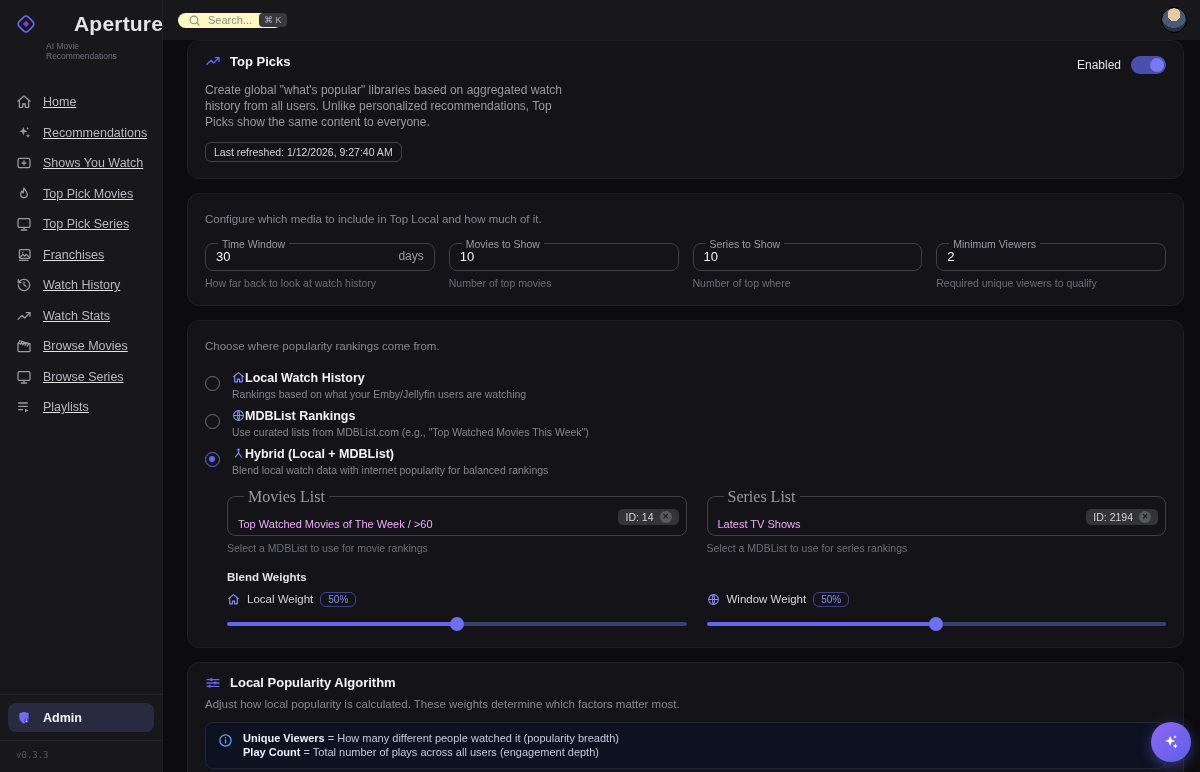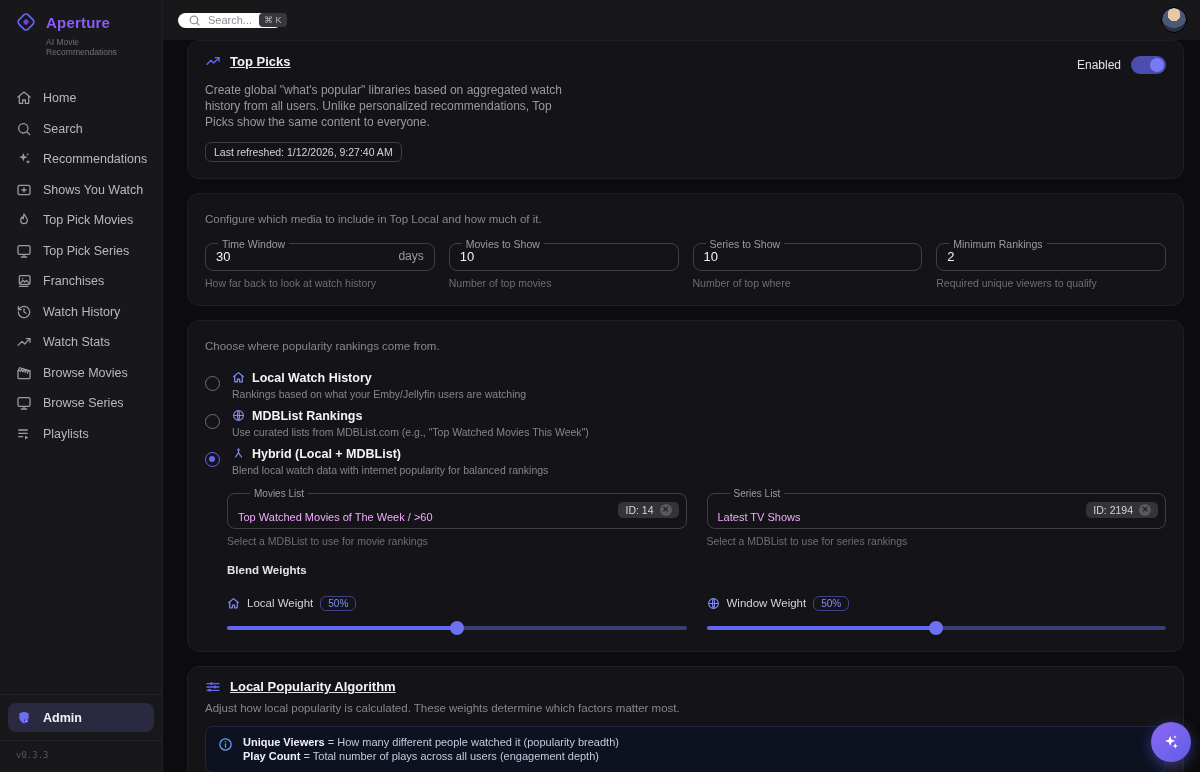--- a/index.html
+++ b/index.html
@@ -9,45 +9,45 @@
     background:#0c0c0e; color:#e4e4e7;
     font-family:"Liberation Sans", sans-serif;
     -webkit-font-smoothing:antialiased;
   }
   .app { display:flex; width:1200px; height:772px; }
 
   
   .sidebar { width:163px; flex-shrink:0; background:#18181b; display:flex; flex-direction:column; border-right:1px solid #1f1f23; }
   .brand { padding:12px 12px 4px 16px; }
   .brand-row { display:flex; align-items:center; gap:10px; }
-  .brand-name { font-size:15px; font-weight:bold; color:#8b5cf6; letter-spacing:.2px; }
+  .brand-name { font-size:21px; font-weight:bold; color:#e5e5e5; letter-spacing:.2px;margin-left:28px; }
   .brand-tagline { font-size:8.5px; color:#6f6f78; margin:5px 0 0 30px; }
-  .nav { margin-top:22px; padding:0 8px; display:flex; flex-direction:column; }
+  .nav { margin-top:22px; padding:0 8px; display:flex; flex-direction:column;text-decoration:underline; }
   .nav-item { display:flex; align-items:center; gap:11px; height:30.5px; padding:0 8px; border-radius:7px; color:#b8b8c0; font-size:12.5px; cursor:pointer; }
   .nav-item .ic { width:16px; height:16px; color:#9a9aa3; flex-shrink:0; display:flex; }
   .sidebar-spacer { flex:1; }
   .sb-divider { height:1px; background:#242428; margin:0; }
   .admin-wrap { padding:8px; }
   .admin-item { display:flex; align-items:center; gap:11px; height:29px; padding:0 8px; border-radius:8px; background:#292940; color:#f4f4f5; font-size:12.5px; font-weight:bold; cursor:pointer; }
   .version { padding:9px 16px 12px; font-size:9px; color:#55555c; font-family:"DejaVu Sans Mono", monospace; }
 
   
   .main { flex:1; min-width:0; display:flex; flex-direction:column; position:relative; background:#0c0c0e; }
   .topbar { height:40px; background:#18181b; display:flex; align-items:center; justify-content:space-between; padding:0 13px 0 15px; flex-shrink:0; }
-  .search-pill { display:flex; align-items:center; gap:7px; background:#ffffff; border-radius:9px; height:15px; padding:0 6px 0 10px; width:104px; cursor:text; }
+  .search-pill { display:flex; align-items:center; gap:7px; background:#fef9c3; border-radius:9px; height:15px; padding:0 6px 0 10px; width:104px; cursor:text; }
   .search-pill .ph { font-size:11px; color:#8b8b93; flex:1; }
   .kbd { background:#37373d; color:#b9b9c1; font-size:9px; border-radius:4px; padding:2px 5px; white-space:nowrap; }
   .avatar { width:26px; height:26px; border-radius:50%; cursor:pointer;
     background: radial-gradient(circle at 50% 28%, #e9c9a3 0 30%, #4a5a74 31% 62%, #27313f 63% 100%);
     border:1px solid #000; }
 
   .content { flex:1; padding:0 16px 0 24px; display:flex; flex-direction:column; gap:14px; overflow:hidden; }
   .card { background:#141418; border:1px solid #1f1f24; border-radius:12px; padding:12px 17px 16px; flex-shrink:0; }
 
-  .sec-head { display:flex; align-items:center; gap:9px;text-decoration:underline; }
+  .sec-head { display:flex; align-items:center; gap:9px; }
   .sec-head .ic { width:16px; height:16px; color:#6366f1; display:flex; flex-shrink:0; }
   .sec-title { font-size:13px; font-weight:bold; color:#f4f4f5; }
   .sec-sub { font-size:11.5px; color:#86868f; margin-top:7px; }
 
   
   .tp-headrow { display:flex; align-items:flex-start; justify-content:space-between; }
   .enabled-row { display:flex; align-items:center; gap:10px; margin-top:3px; }
   .enabled-label { font-size:12px; color:#e4e4e7; }
   .toggle { width:35px; height:18px; border-radius:10px; background:#4c4eae; position:relative; cursor:pointer; }
   .toggle .knob { position:absolute; right:2px; top:2px; width:14px; height:14px; border-radius:50%; background:#767af4; }
@@ -61,38 +61,38 @@
   .fld-row { display:flex; justify-content:space-between; align-items:center; font-size:13px; color:#f4f4f5; margin-top:-1px; }
   .fld-suffix { color:#9a9aa3; font-size:12px; }
   .fld-helper { font-size:10.5px; color:#6d6d76; margin-top:6px; }
 
   
   .radio-list { margin-top:10px; display:flex; flex-direction:column; }
   .radio-opt { display:flex; gap:12px; margin-top:9px; cursor:pointer; }
   .radio { width:15px; height:15px; border-radius:50%; border:1.5px solid #6e6e78; margin-top:5px; position:relative; flex-shrink:0; background:transparent; }
   .radio.sel { border-color:#6366f1; }
   .radio.sel::after { content:""; position:absolute; left:3px; top:3px; width:6px; height:6px; border-radius:50%; background:#6366f1; }
-  .opt-label-row { display:flex; align-items:center; gap:7px; }
+  .opt-label-row { display:flex; align-items:center; }
   .opt-label-row .ic { width:13px; height:13px; color:#818cf8; display:flex; }
   .opt-label { font-size:12.5px; font-weight:bold; color:#f4f4f5; }
   .opt-desc { font-size:10.5px; color:#84848d; margin-top:3px; }
 
   
   .lists-grid { display:grid; grid-template-columns:1fr 1fr; gap:20px; margin:12px 0 0 22px; }
   fieldset.listfld { border:1px solid #3f3f46; border-radius:8px; margin:0; padding:0 7px 5px 10px; }
-  fieldset.listfld legend { font-size:10px; color:#9a9aa3; padding:0 4px; margin-left:12px; }
+  fieldset.listfld legend { font-size:16px; color:#9a9aa3; padding:0 4px; margin-left:6px;font-family:Liberation Serif, serif; }
   .listfld-row { display:flex; justify-content:space-between; align-items:center; margin-top:-2px; }
   .list-value { font-size:11px; color:#f0abfc;margin-top:14px; }
   .id-badge { display:flex; align-items:center; gap:6px; background:#333338; border-radius:5px; padding:2px 7px; font-size:10.5px; color:#d4d4d8; cursor:pointer; }
   .id-x { width:12px; height:12px; border-radius:50%; background:#58585f; color:#1b1b1e; font-size:8px; line-height:12px; text-align:center; font-weight:bold; }
 
   
   .blend { margin:17px 0 0 22px; }
   .blend-title { font-size:11.5px; font-weight:bold; color:#e4e4e7; }
-  .blend-grid { display:grid; grid-template-columns:1fr 1fr; gap:20px; margin-top:20px;text-align:center; }
+  .blend-grid { display:grid; grid-template-columns:1fr 1fr; gap:20px; margin-top:9px;text-align:center; }
   .slider-group .lab-row { display:flex; align-items:center; gap:7px; }
   .slider-group .ic { width:13px; height:13px; color:#818cf8; display:flex; }
   .slider-lab { font-size:11.5px; color:#d4d4d8; }
   .pct-badge { border:1px solid rgba(99,102,241,.55); color:#818cf8; border-radius:6px; padding:1px 7px; font-size:10px; }
   .slider { position:relative; height:14px; margin-top:10px; cursor:pointer; }
   .slider .track { position:absolute; left:0; right:0; top:5px; height:4px; border-radius:2px; background:#3c3d75; }
   .slider .fill { position:absolute; left:0; top:5px; height:4px; border-radius:2px; background:#6366f1; width:calc(var(--p)*1%); }
   .slider .thumb { position:absolute; top:0; width:14px; height:14px; border-radius:50%; background:#6d70f3; left:calc(var(--p)*1% - 7px); }
 
   
@@ -128,29 +128,20 @@
 
     <div class="nav">
       <div class="nav-item">
         <span class="ic">
             <svg viewBox="0 0 24 24" fill="none" stroke="currentColor" stroke-width="1.9" stroke-linecap="round" stroke-linejoin="round">
               <path d="M3 10.5 12 3l9 7.5"></path>
               <path d="M5 9.5V20h5v-5h4v5h5V9.5"></path>
             </svg>
           </span>
         <span>Home</span>
-      </div>
-      <div class="nav-item">
-        <span class="ic">
-            <svg viewBox="0 0 24 24" fill="none" stroke="currentColor" stroke-width="1.9" stroke-linecap="round">
-              <circle cx="11" cy="11" r="7"></circle>
-              <path d="m20.5 20.5-4-4"></path>
-            </svg>
-          </span>
-        <span>Search</span>
       </div>
       <div class="nav-item">
         <span class="ic">
             <svg viewBox="0 0 24 24" fill="currentColor">
               <path d="M11 3l1.7 4.6L17.3 9.3 12.7 11 11 15.6 9.3 11 4.7 9.3 9.3 7.6z"></path>
               <path d="M18 13l.9 2.4 2.4.9-2.4.9L18 19.6l-.9-2.4-2.4-.9 2.4-.9z"></path>
               <path d="M17.5 3l.6 1.6 1.6.6-1.6.6-.6 1.6-.6-1.6-1.6-.6 1.6-.6z"></path>
             </svg>
           </span>
         <span>Recommendations</span>
@@ -325,21 +316,21 @@
             <fieldset class="fld">
               <legend>Series to Show</legend>
               <div class="fld-row">
                   <span>10</span>
                 </div>
             </fieldset>
             <div class="fld-helper">Number of top where</div>
           </div>
           <div>
             <fieldset class="fld">
-              <legend>Minimum Rankings</legend>
+              <legend>Minimum Viewers</legend>
               <div class="fld-row">
                   <span>2</span>
                 </div>
             </fieldset>
             <div class="fld-helper">Required unique viewers to qualify</div>
           </div>
         </div>
       </div>
 
       <div class="card">

